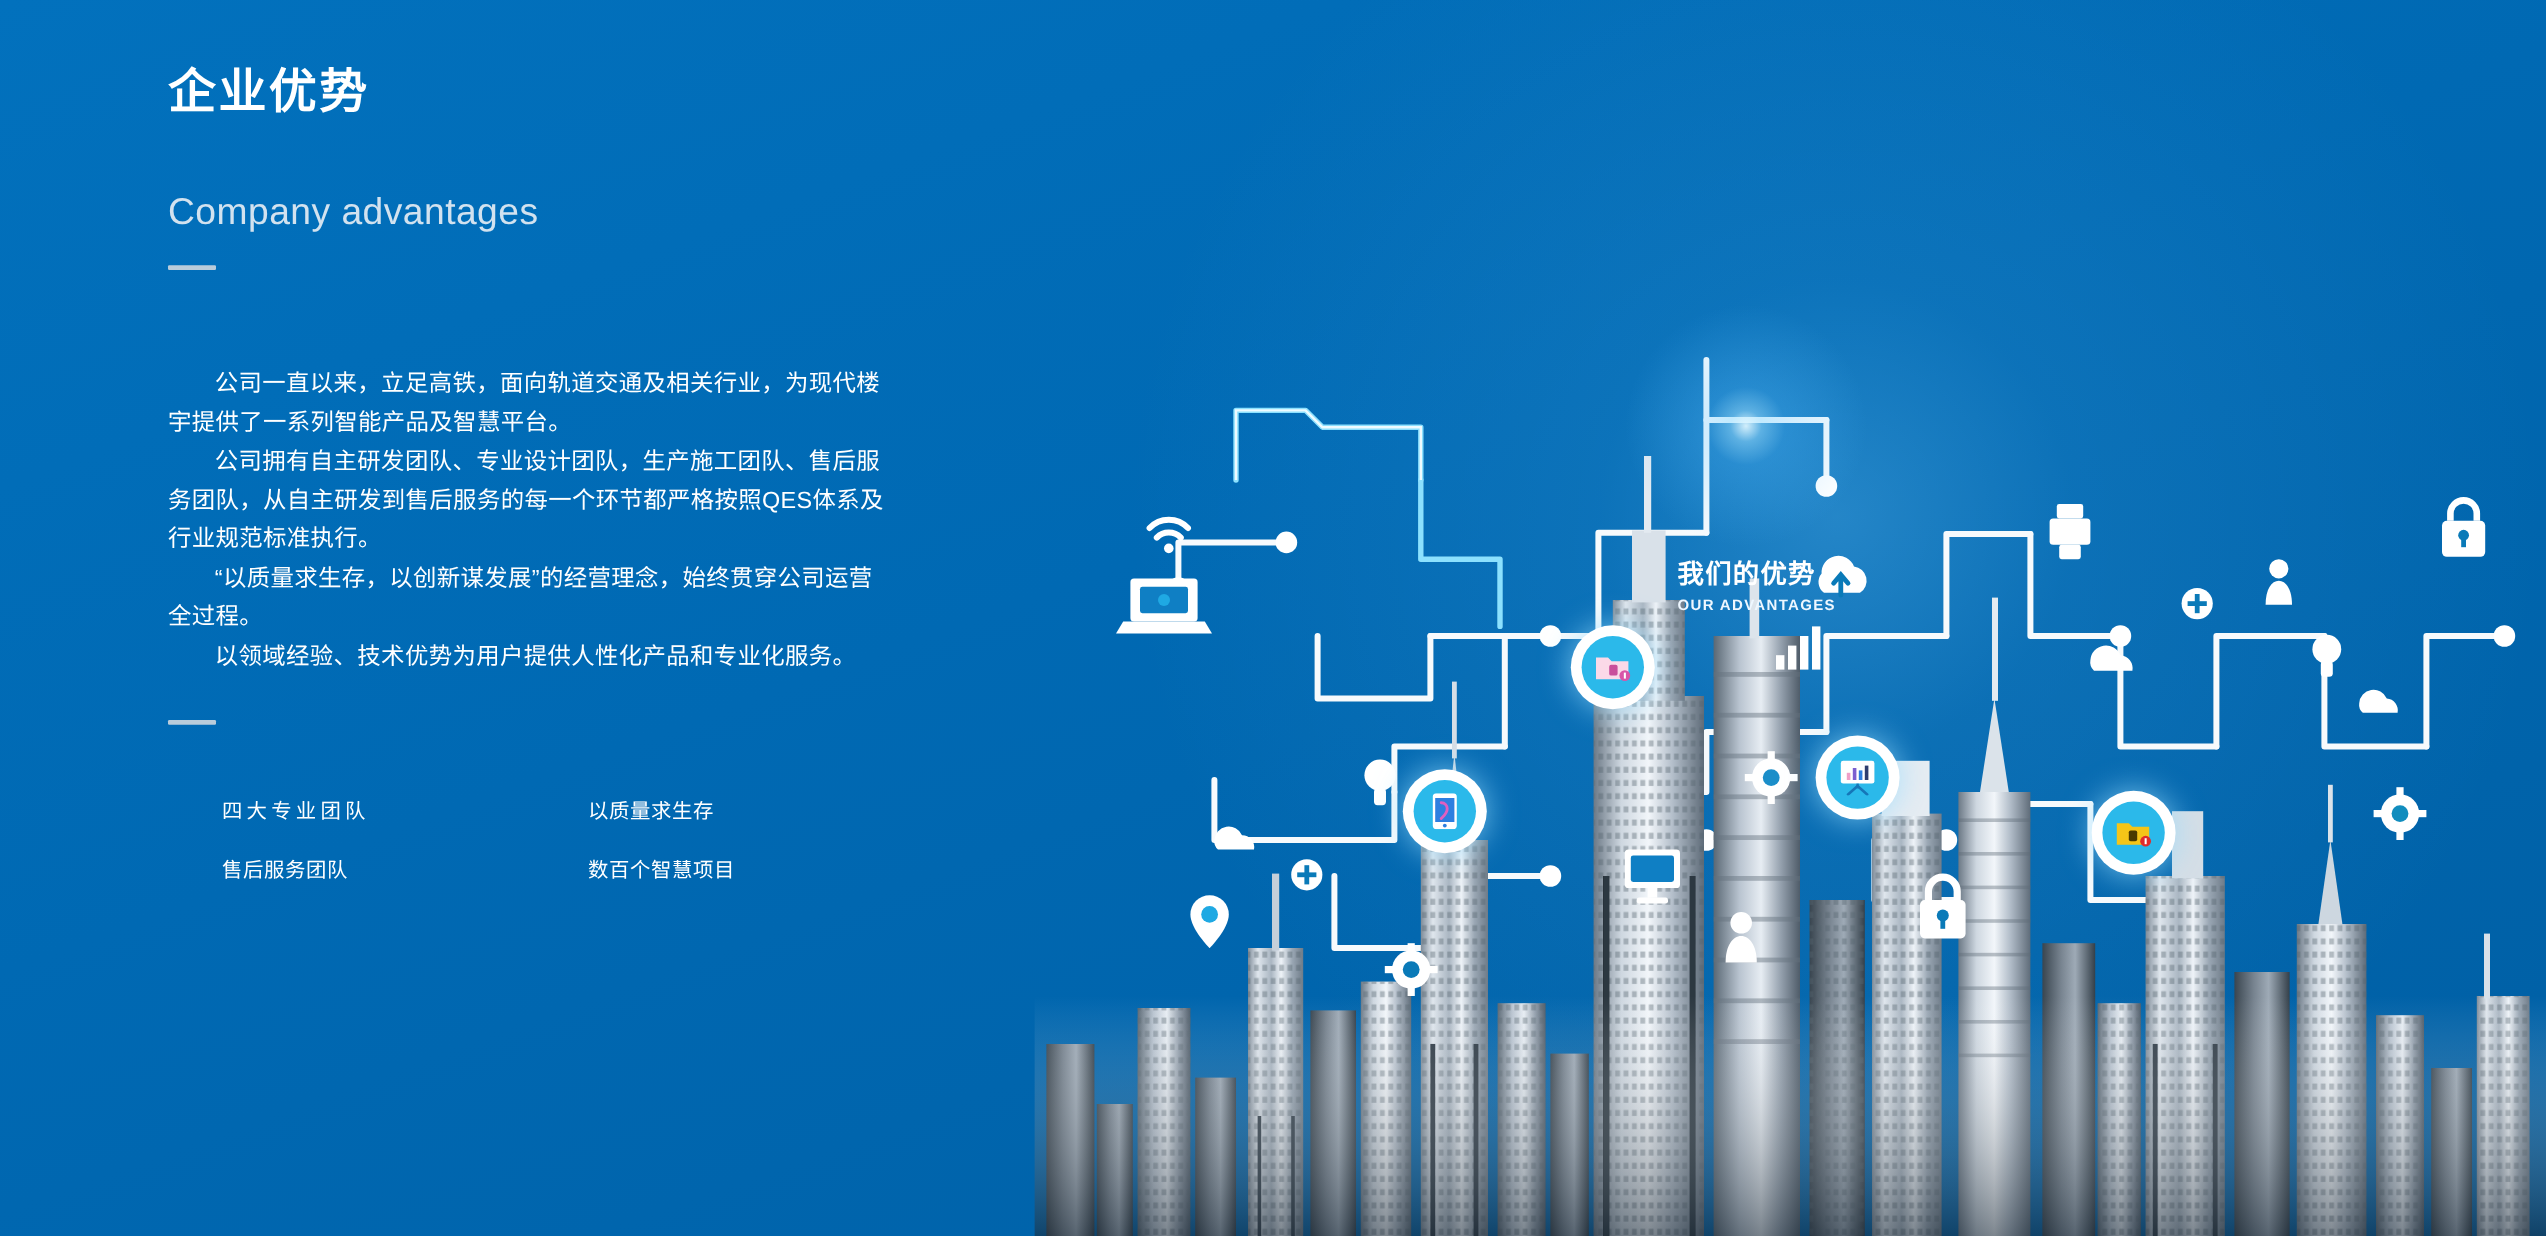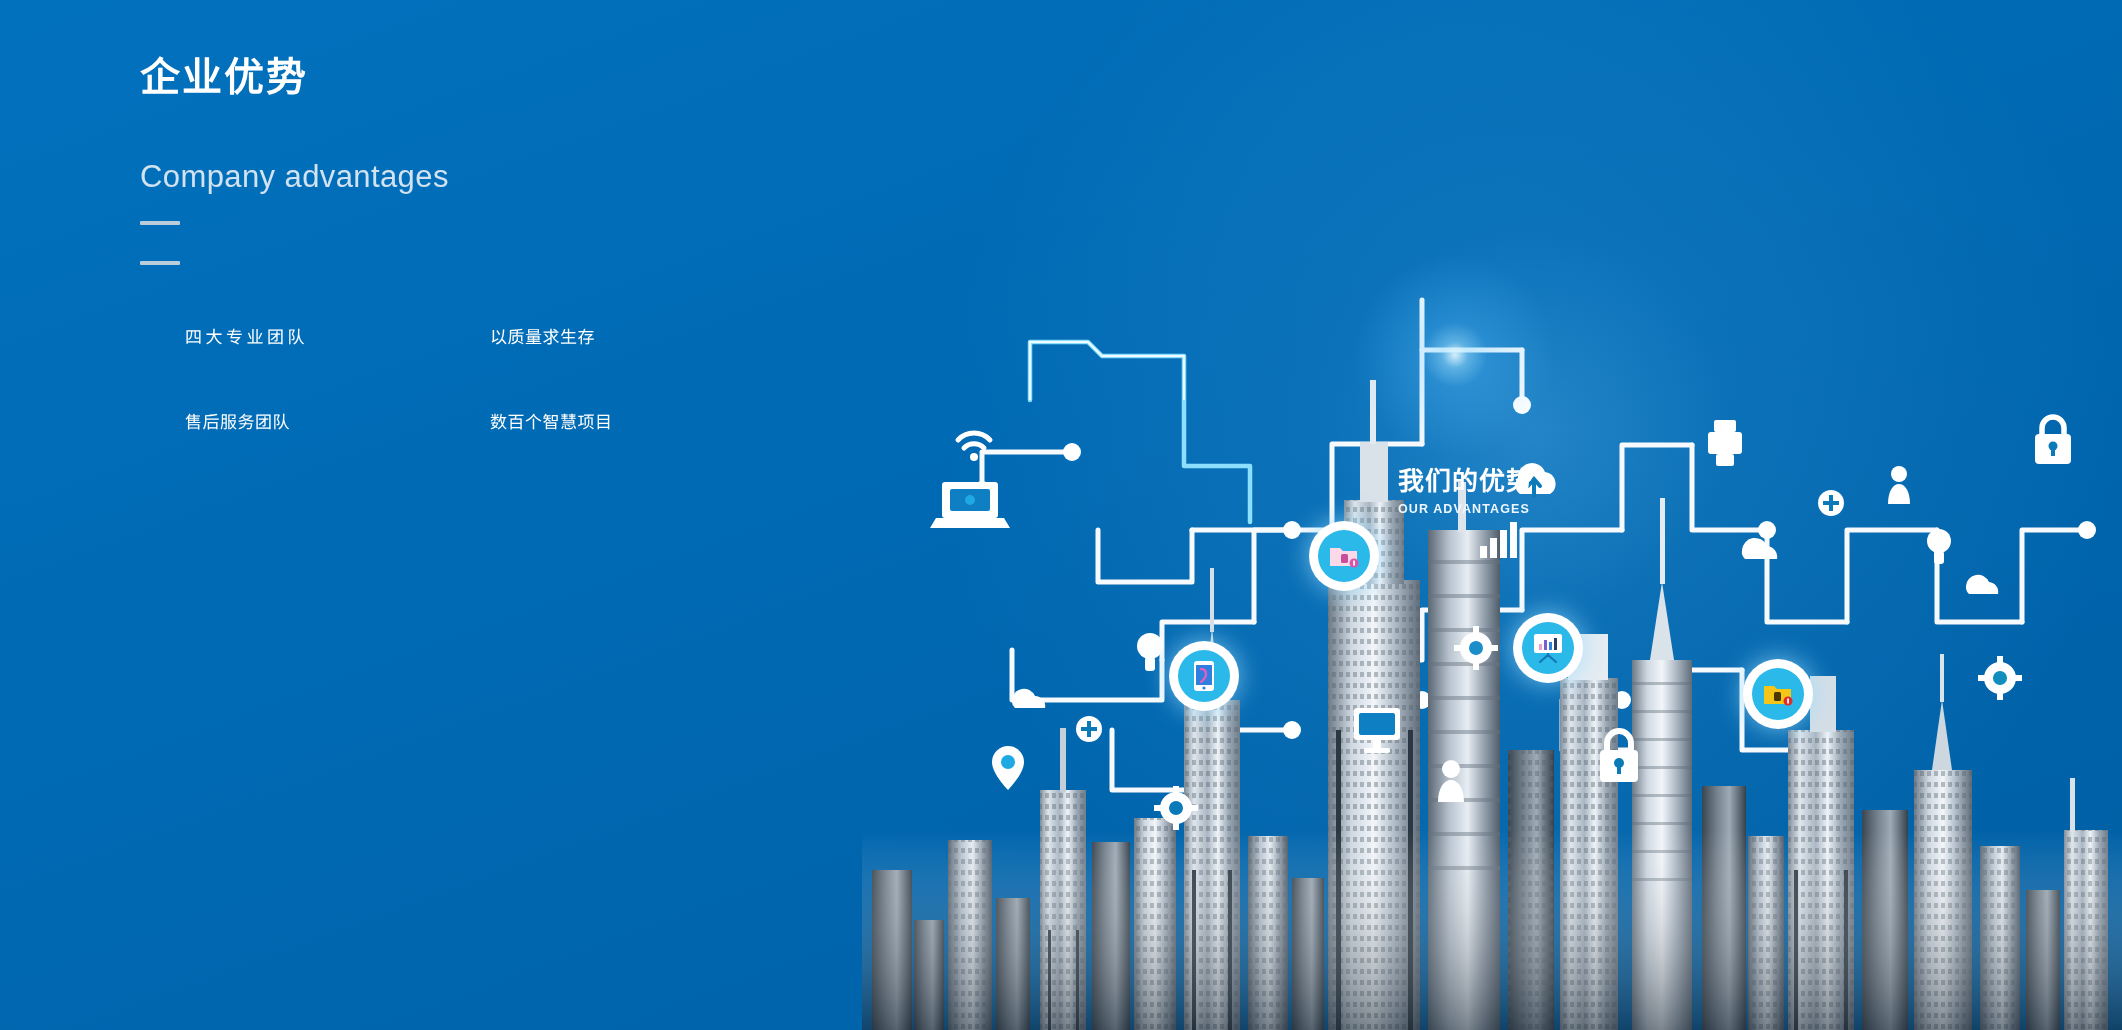--- a/index.html
+++ b/index.html
@@ -72,21 +72,21 @@
     height:4px;
     background:#b9ccdb;
     border-radius:1px;
   }
 
   
   .stats {
     margin-top:58px;
     display:grid;
     grid-template-columns:305px 305px;
-    row-gap:60px;
+    row-gap:24px;
     padding-left:45px;
   }
   .stat {
     font-size:17px;
     color:#ffffff;
     letter-spacing:3.5px;
     font-weight:400;
     white-space:nowrap;
   }
   .stat.tight { letter-spacing:0.5px; }
@@ -117,21 +117,21 @@
   
   .folder-label {
     position:absolute;
     left:1398px;
     top:460px;
     width:230px;
     text-align:left;
     pointer-events:none;
   }
   .folder-label .cn {
-    font-size:26px;
+    font-size:22px;
     font-weight:700;
     color:#ffffff;
     letter-spacing:1px;
     white-space:nowrap;
   }
   .folder-label .en {
     margin-top:5px;
     font-size:12.5px;
     font-weight:700;
     color:#eef7ff;
@@ -527,20 +527,26 @@
   </div>
 
   <div class="text-col">
 
     <h1 class="heading-cn">企业优势</h1>
 
     <h2 class="heading-en">Company advantages</h2>
 
     <div class="rule"></div>
 
+    <div class="body-copy">
+      <p class="para">公司一直以来，立足高铁，面向轨道交通及相关行业，为现代楼宇提供了一系列智能产品及智慧平台。</p>
+      <p class="para">公司拥有自主研发团队、专业设计团队，生产施工团队、售后服务团队，从自主研发到售后服务的每一个环节都严格按照QES体系及行业规范标准执行。</p>
+      <p class="para">“以质量求生存，以创新谋发展”的经营理念，始终贯穿公司运营全过程。</p>
+      <p class="para">以领域经验、技术优势为用户提供人性化产品和专业化服务。</p>
+    </div>
 
     <div class="rule-2"></div>
 
     <div class="stats">
       <div class="stat">四大专业团队</div>
       <div class="stat tight">以质量求生存</div>
       <div class="stat tight">售后服务团队</div>
       <div class="stat tight">数百个智慧项目</div>
     </div>
 

